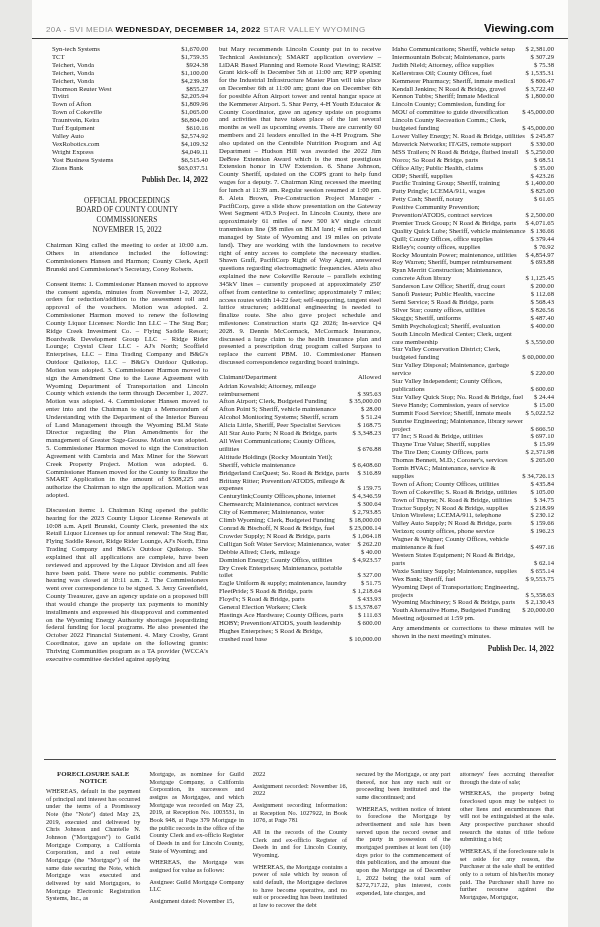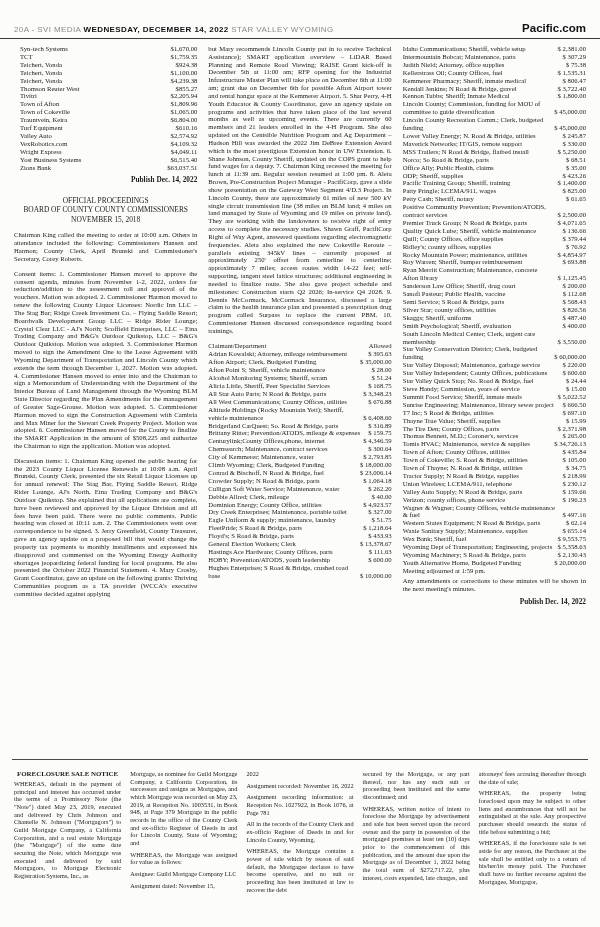--- a/index.html
+++ b/index.html
@@ -1,18 +1,18 @@
 <!DOCTYPE html>
 <html><head>
 <meta charset="utf-8">
 <style>
   * { margin:0; padding:0; box-sizing:border-box; }
   body { background:#e8e8e6; }
   .page {
-    width:600px; height:927px; margin:0 auto; background:#fcfcfb;
+    width:536px; height:927px; margin:0 auto; background:#fcfcfb;
     font-family:"Liberation Serif","DejaVu Serif",serif; color:#1c1c1c;
     overflow:hidden; position:relative;
   }
   
   .masthead {
     display:flex; justify-content:space-between; align-items:flex-end;
     padding:22px 14px 4px 14px; border-bottom:1.5px solid #3a3a3a;
     font-family:"Liberation Sans","DejaVu Sans",sans-serif;
   }
   .mast-left { font-size:8px; letter-spacing:.4px; color:#8a8a8a; }
@@ -63,21 +63,21 @@
 <body>
 
 <div class="page">
 
   <div class="masthead">
     <div class="mast-left">
       <span>20A - SVI MEDIA</span>
       <span class="strong">WEDNESDAY, DECEMBER 14, 2022</span>
       <span>STAR VALLEY WYOMING</span>
     </div>
-    <div class="mast-site">Pacific.com</div>
+    <div class="mast-site">Viewing.com</div>
   </div>
 
   <div class="proceedings">
 
     <div class="pcol">
       <div class="vendor-list">
 
           <div class="vrow">
             <span class="vname">Syn-tech Systems</span>
             <span class="vamt">$1,670.00</span>
@@ -155,21 +155,21 @@
 
           <div class="vrow">
             <span class="vname">Zions Bank</span>
             <span class="vamt">$63,037.51</span>
           </div>
         </div>
       <div class="publish">Publish Dec. 14, 2022</div>
       <div class="ptitle-block">
         <div class="ptitle">OFFICIAL PROCEEDINGS</div>
         <div class="ptitle">BOARD OF COUNTY COUNTY COMMISSIONERS</div>
-        <div class="ptitle">NOVEMBER 15, 2018</div>
+        <div class="ptitle">NOVEMBER 15, 2022</div>
       </div>
       <div class="para-list">
 
           <p>Chairman King called the meeting to order at 10:00 a.m.  Others in attendance included the following: Commissioners Hansen and Harmon; County Clerk, April Brunski and Commissioner's Secretary, Corey Roberts.</p>
 
           <p>Consent items:  1. Commissioner Hansen moved to approve the consent agenda, minutes from November 1-2, 2022, orders for reduction/addition to the assessment roll and approval of the vouchers.  Motion was adopted. 2. Commissioner Harmon moved to renew the following County Liquor Licenses: Nordic Inn LLC – The Stag Bar; Ridge Creek Investment Co. – Flying Saddle Resort; Boardwalk Development Group LLC – Ridge Rider Lounge; Crystal Clear LLC - AJ's North; Scoffield Enterprises, LLC – Etna Trading Company and B&amp;G's Outdoor Quikstop, LLC – B&amp;G's Outdoor Quikstop.  Motion was adopted.  3. Commissioner Harmon moved to sign the Amendment One to the Lease Agreement with Wyoming Department of Transportation and Lincoln County which extends the term through December 1, 2027.  Motion was adopted. 4.  Commissioner Hansen moved to enter into and the Chairman to sign a Memorandum of Understanding with the Department of the Interior Bureau of Land Management through the Wyoming BLM State Director regarding the Plan Amendments for the management of Greater Sage-Grouse.  Motion was adopted.  5. Commissioner Harmon moved to sign the Construction Agreement with Cambria and Max Miner for the Stewart Creek Property Project. Motion was adopted.  6. Commissioner Hansen moved for the County to finalize the SMART Application in the amount of $508,225 and authorize the Chairman to sign the application.  Motion was adopted.</p>
 
           <p>Discussion items:  1. Chairman King opened the public hearing for the 2023 County Liquor License Renewals at 10:08 a.m.  April Brunski, County Clerk, presented the six Retail Liquor Licenses up for annual renewal:  The Stag Bar, Flying Saddle Resort, Ridge Rider Lounge, AJ's North, Etna Trading Company and B&amp;G's Outdoor Quikstop.  She explained that all applications are complete, have been reviewed and approved by the Liquor Division and all fees have been paid.  There were no public comments.  Public hearing was closed at 10:11 a.m.  2. The Commissioners went over correspondence to be signed.  3. Jerry Greenfield, County Treasurer, gave an agency update on a proposed bill that would change the property tax payments to monthly installments and expressed his disapproval and commented on the Wyoming Energy Authority shortages jeopardizing federal funding for local programs.  He also presented the October 2022 Financial Statement.  4. Mary Crosby, Grant Coordinator, gave an update on the following grants:  Thriving Communities program as a TA provider (WCCA's executive committee decided against applying</p>
         </div>
     </div>

